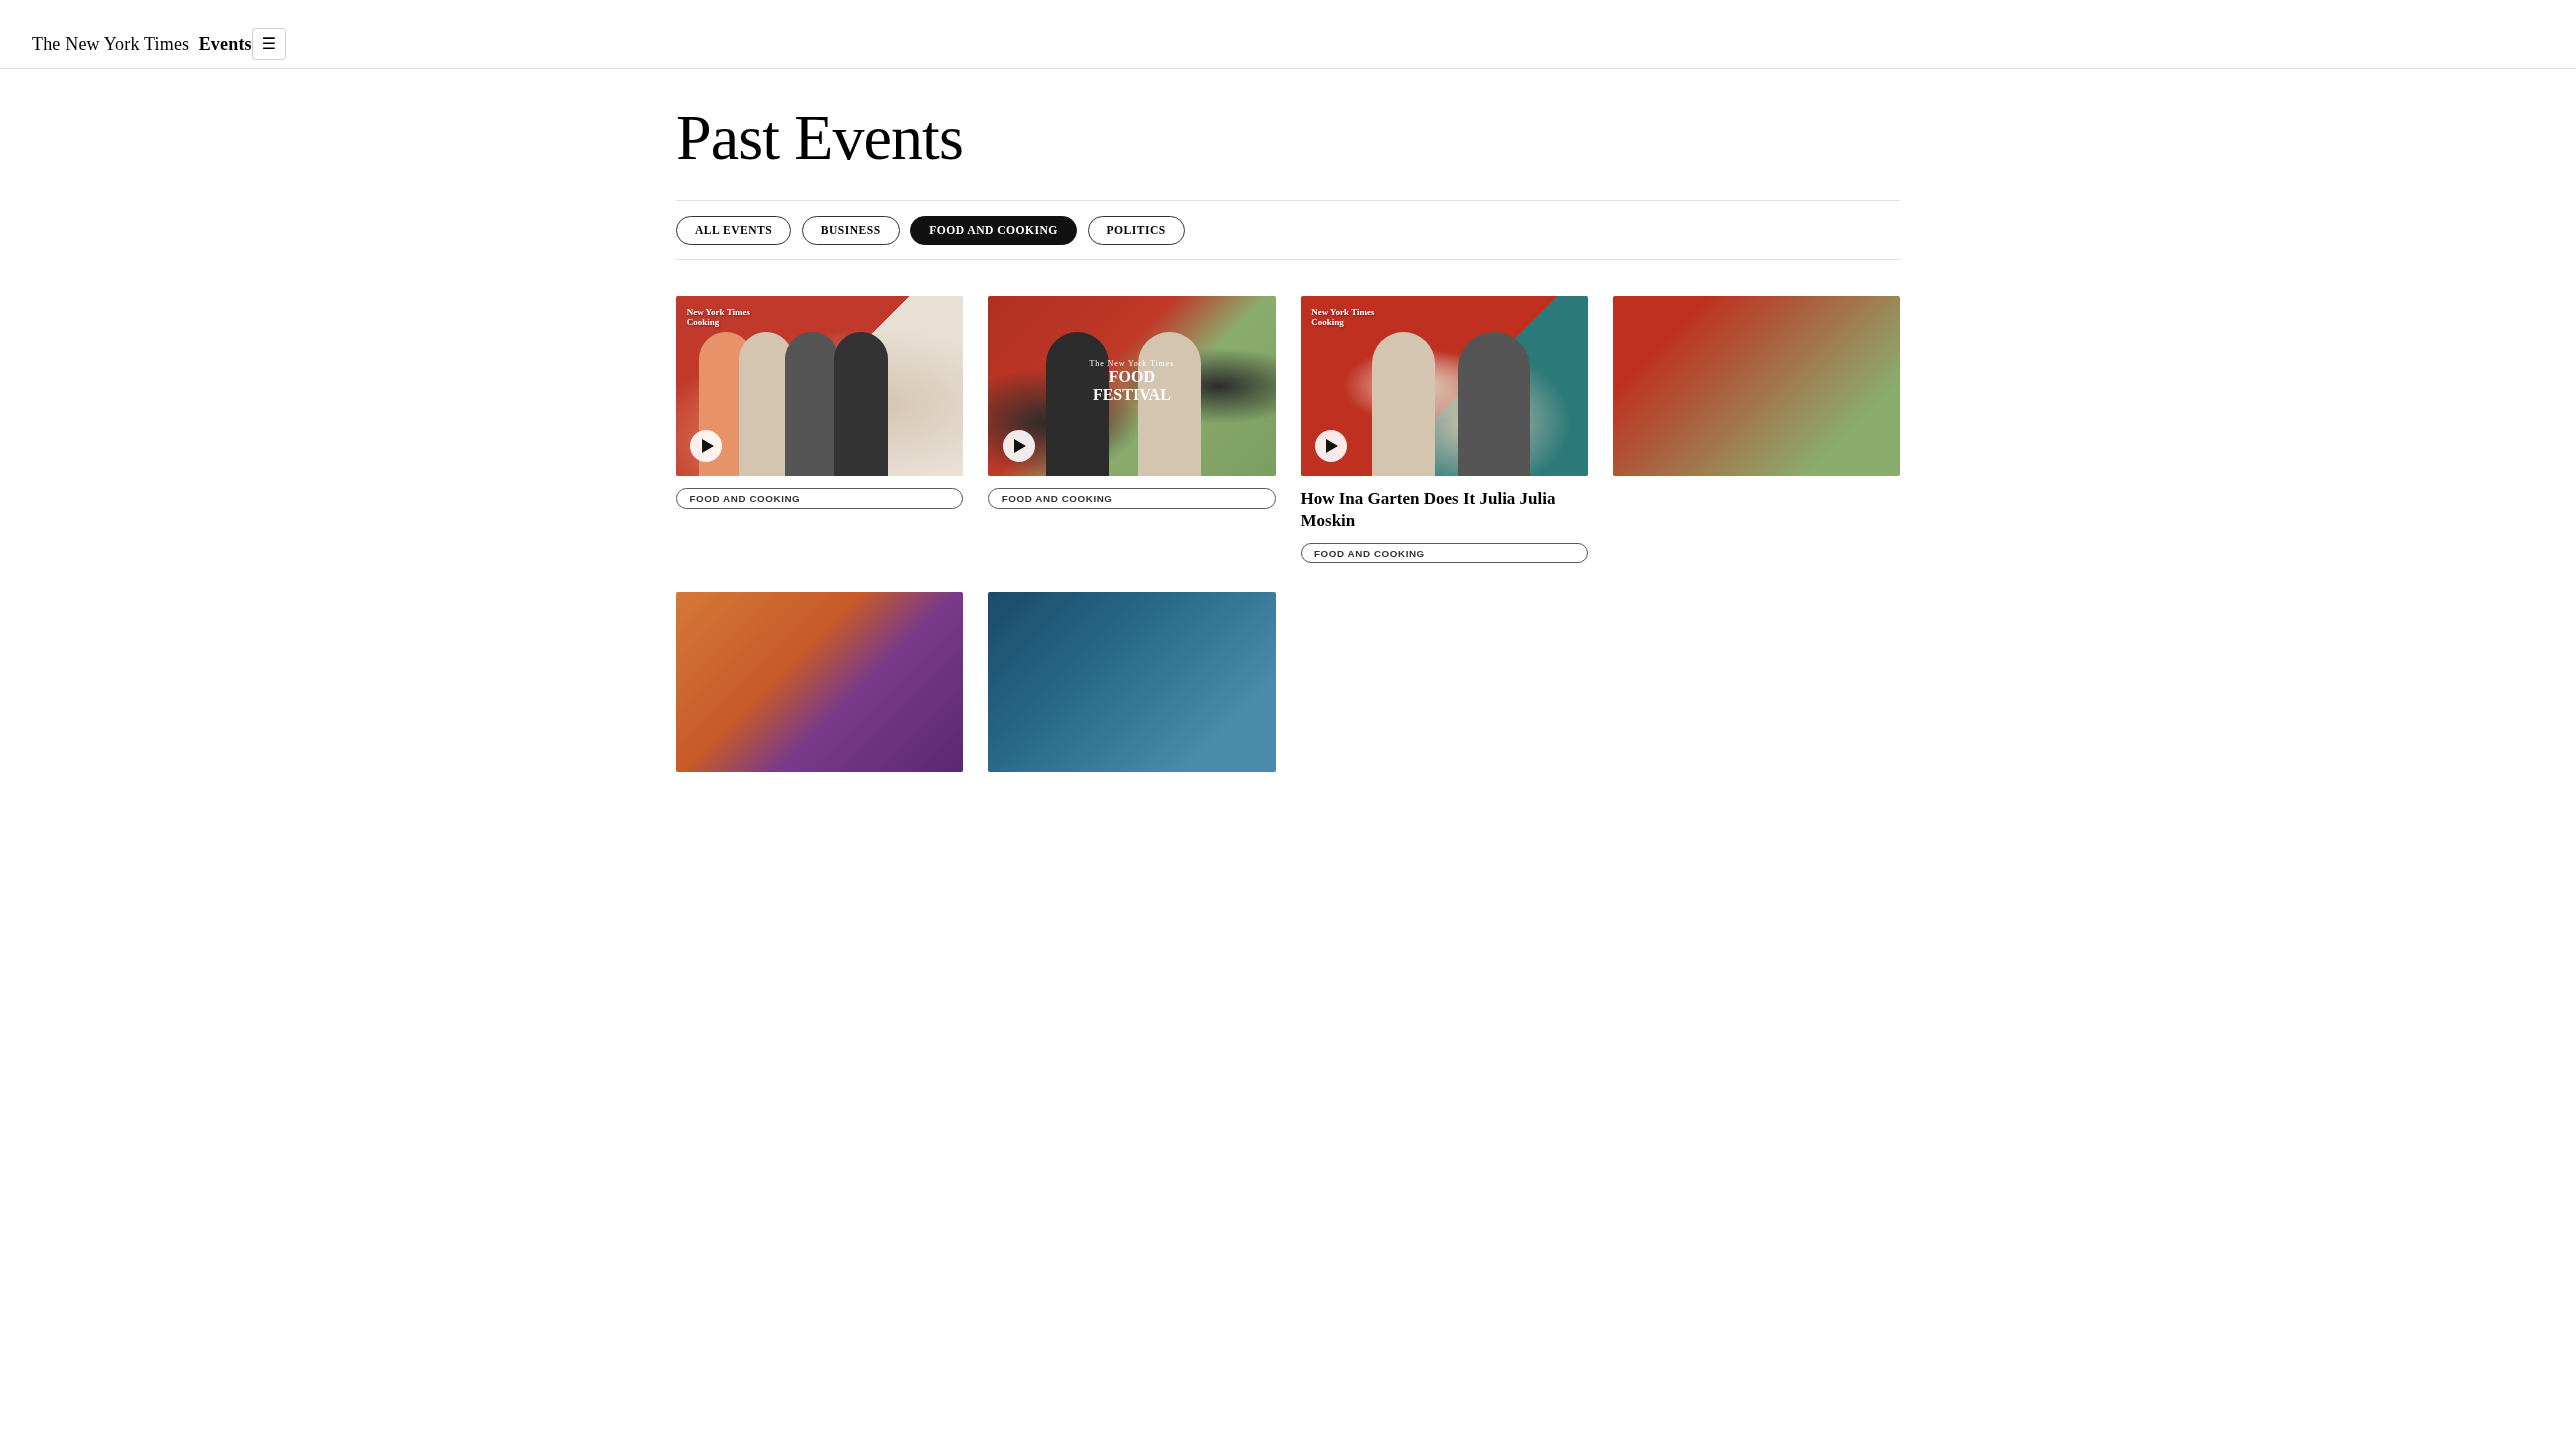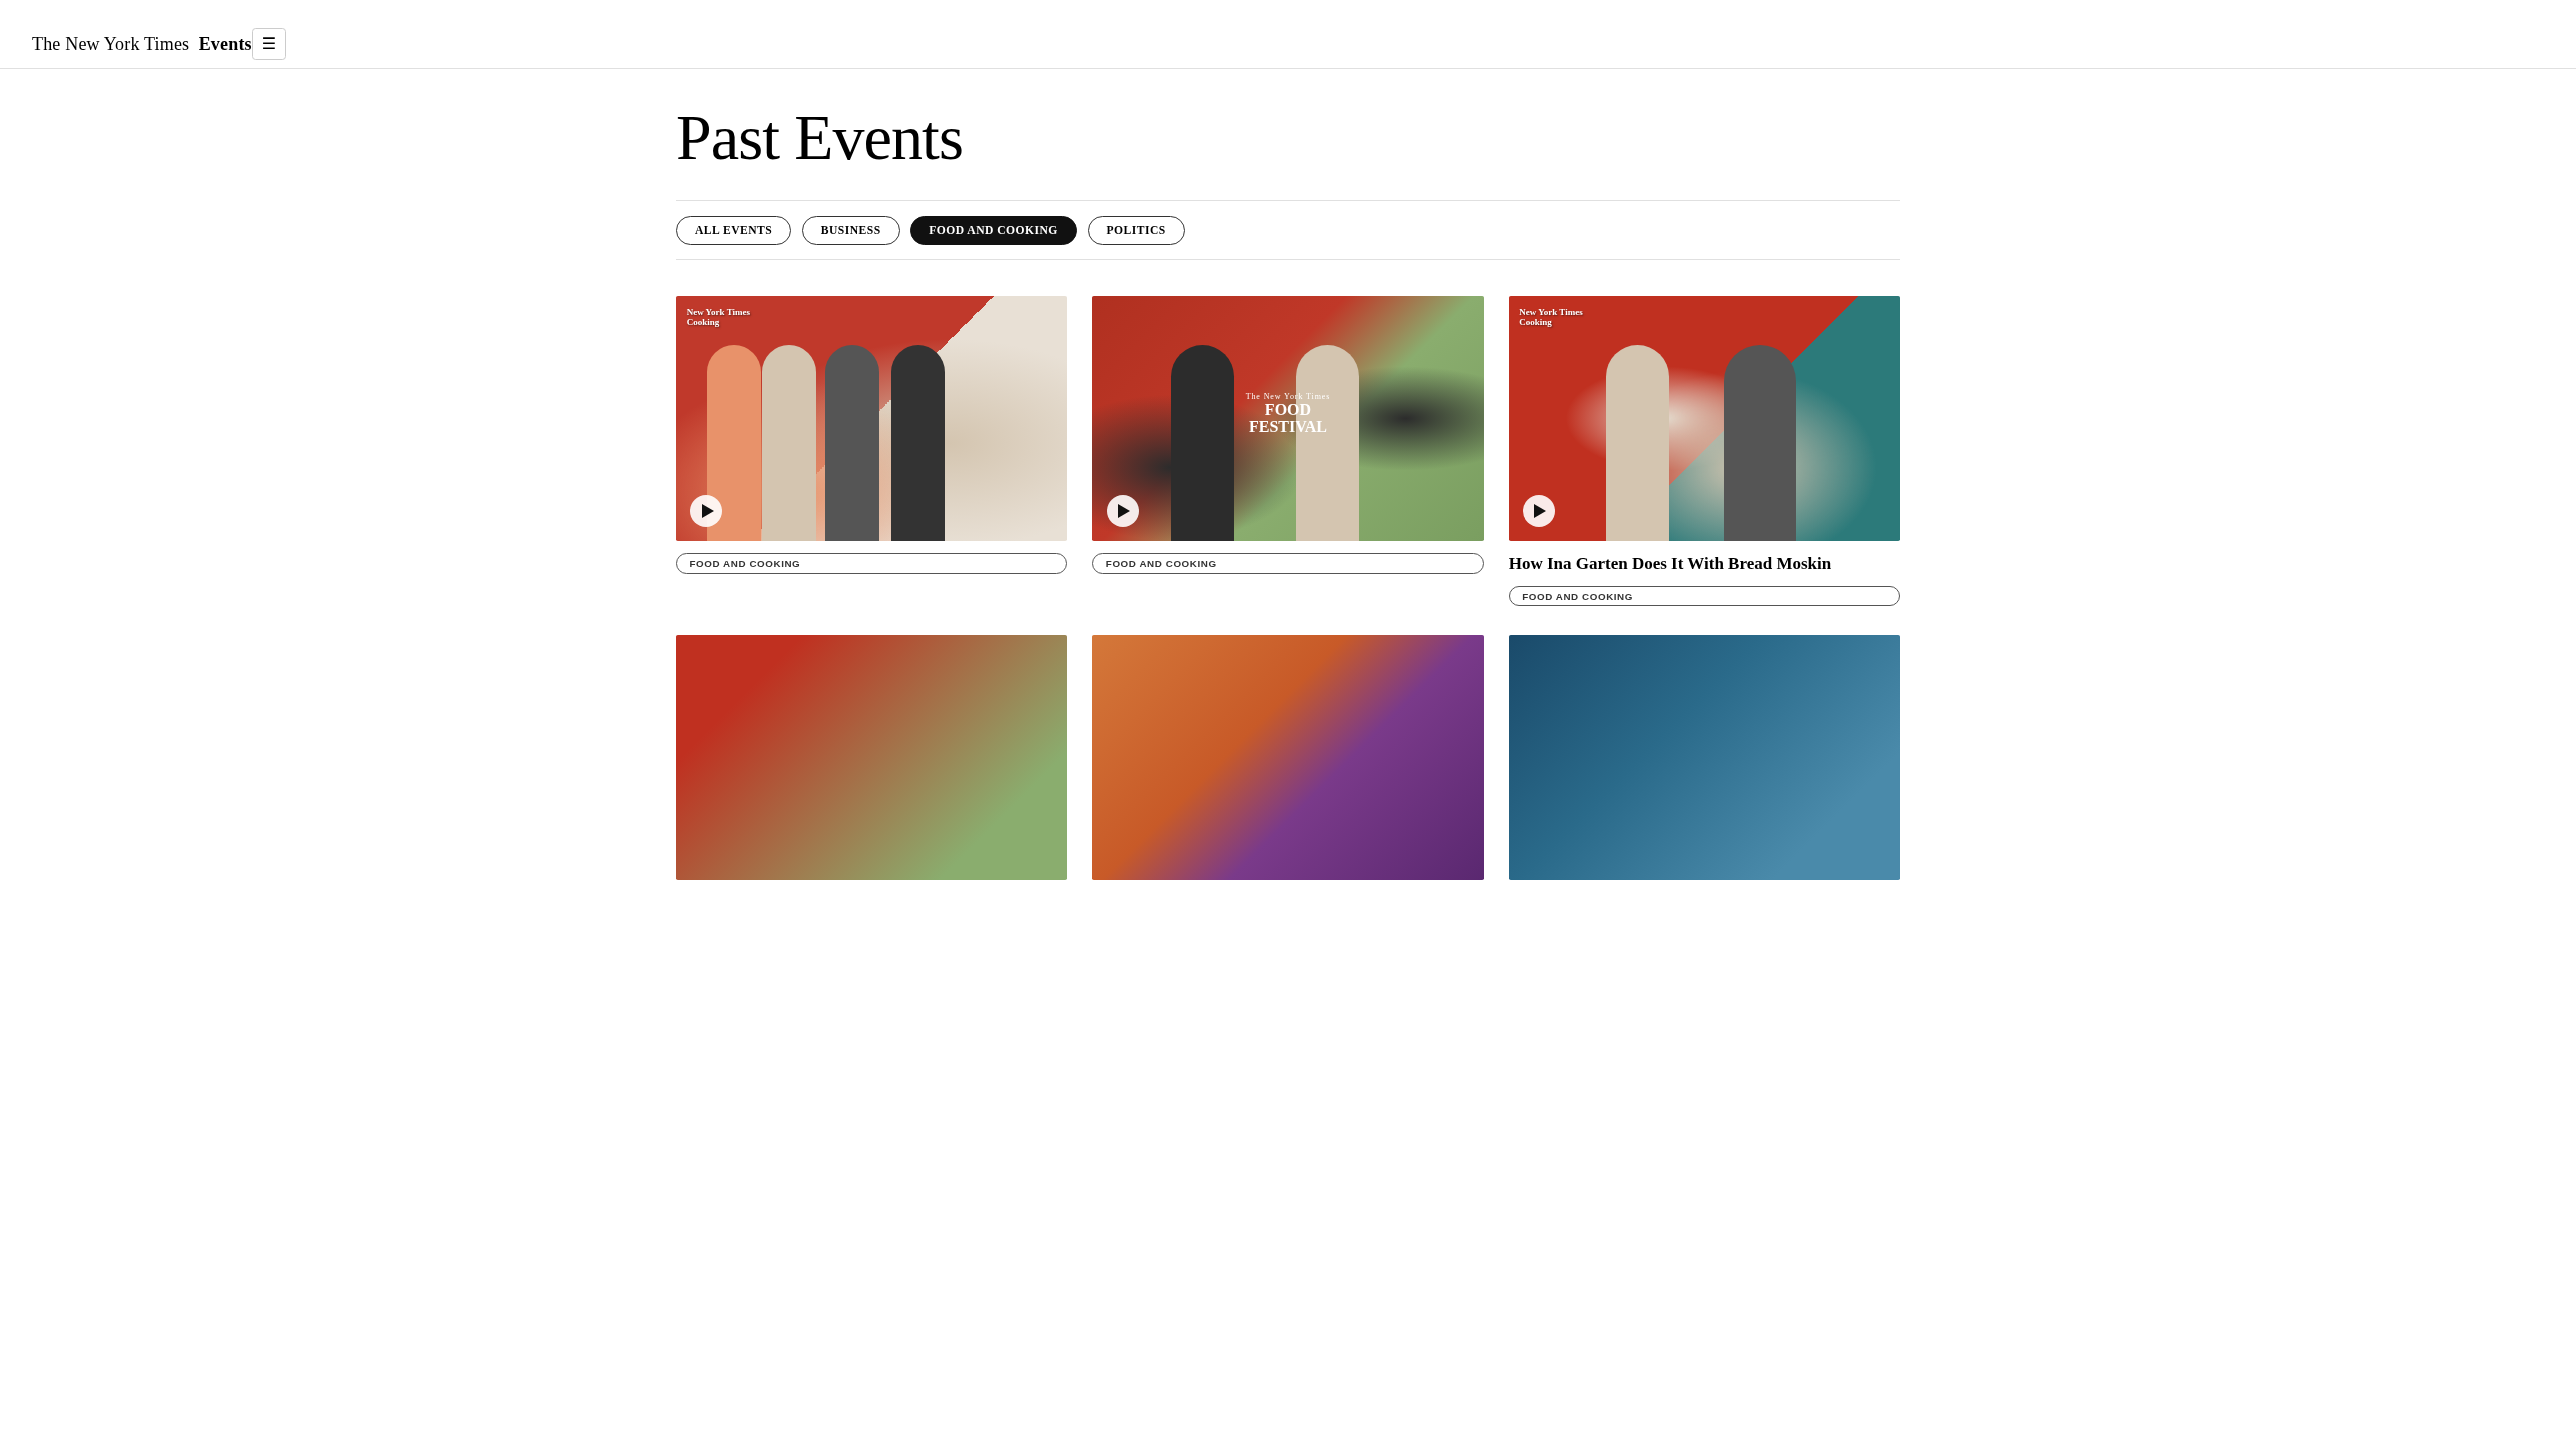--- a/index.html
+++ b/index.html
@@ -86,21 +86,21 @@
 
     .filter-btn.active {
       background: #111;
       color: #fff;
       border-color: #111;
     }
 
     
     .events-grid {
       display: grid;
-      grid-template-columns: repeat(3, 1fr);
+      grid-template-columns: repeat(4, 1fr);
       gap: 29px 25px;
     }
 
     .event-card {
       display: flex;
       flex-direction: column;
     }
 
     .event-thumbnail {
       position: relative;
@@ -315,21 +315,21 @@
       <span class="event-tag">FOOD AND COOKING</span>
     </div>
 
     <div class="event-card">
       <div class="event-thumbnail thumb-3">
         <div class="figure figure-x"></div>
         <div class="figure figure-y"></div>
         <div class="thumb-text">New York Times<br>Cooking</div>
         <div class="play-icon"></div>
       </div>
-      <h2 class="event-title">How Ina Garten Does It With Bread Moskin</h2>
+      <h2 class="event-title">How Ina Garten Does It Julia Julia Moskin</h2>
       <span class="event-tag">FOOD AND COOKING</span>
     </div>
 
     <div class="event-card">
       <div class="event-thumbnail thumb-4">
       </div>
     </div>
 
     <div class="event-card">
       <div class="event-thumbnail thumb-5">

